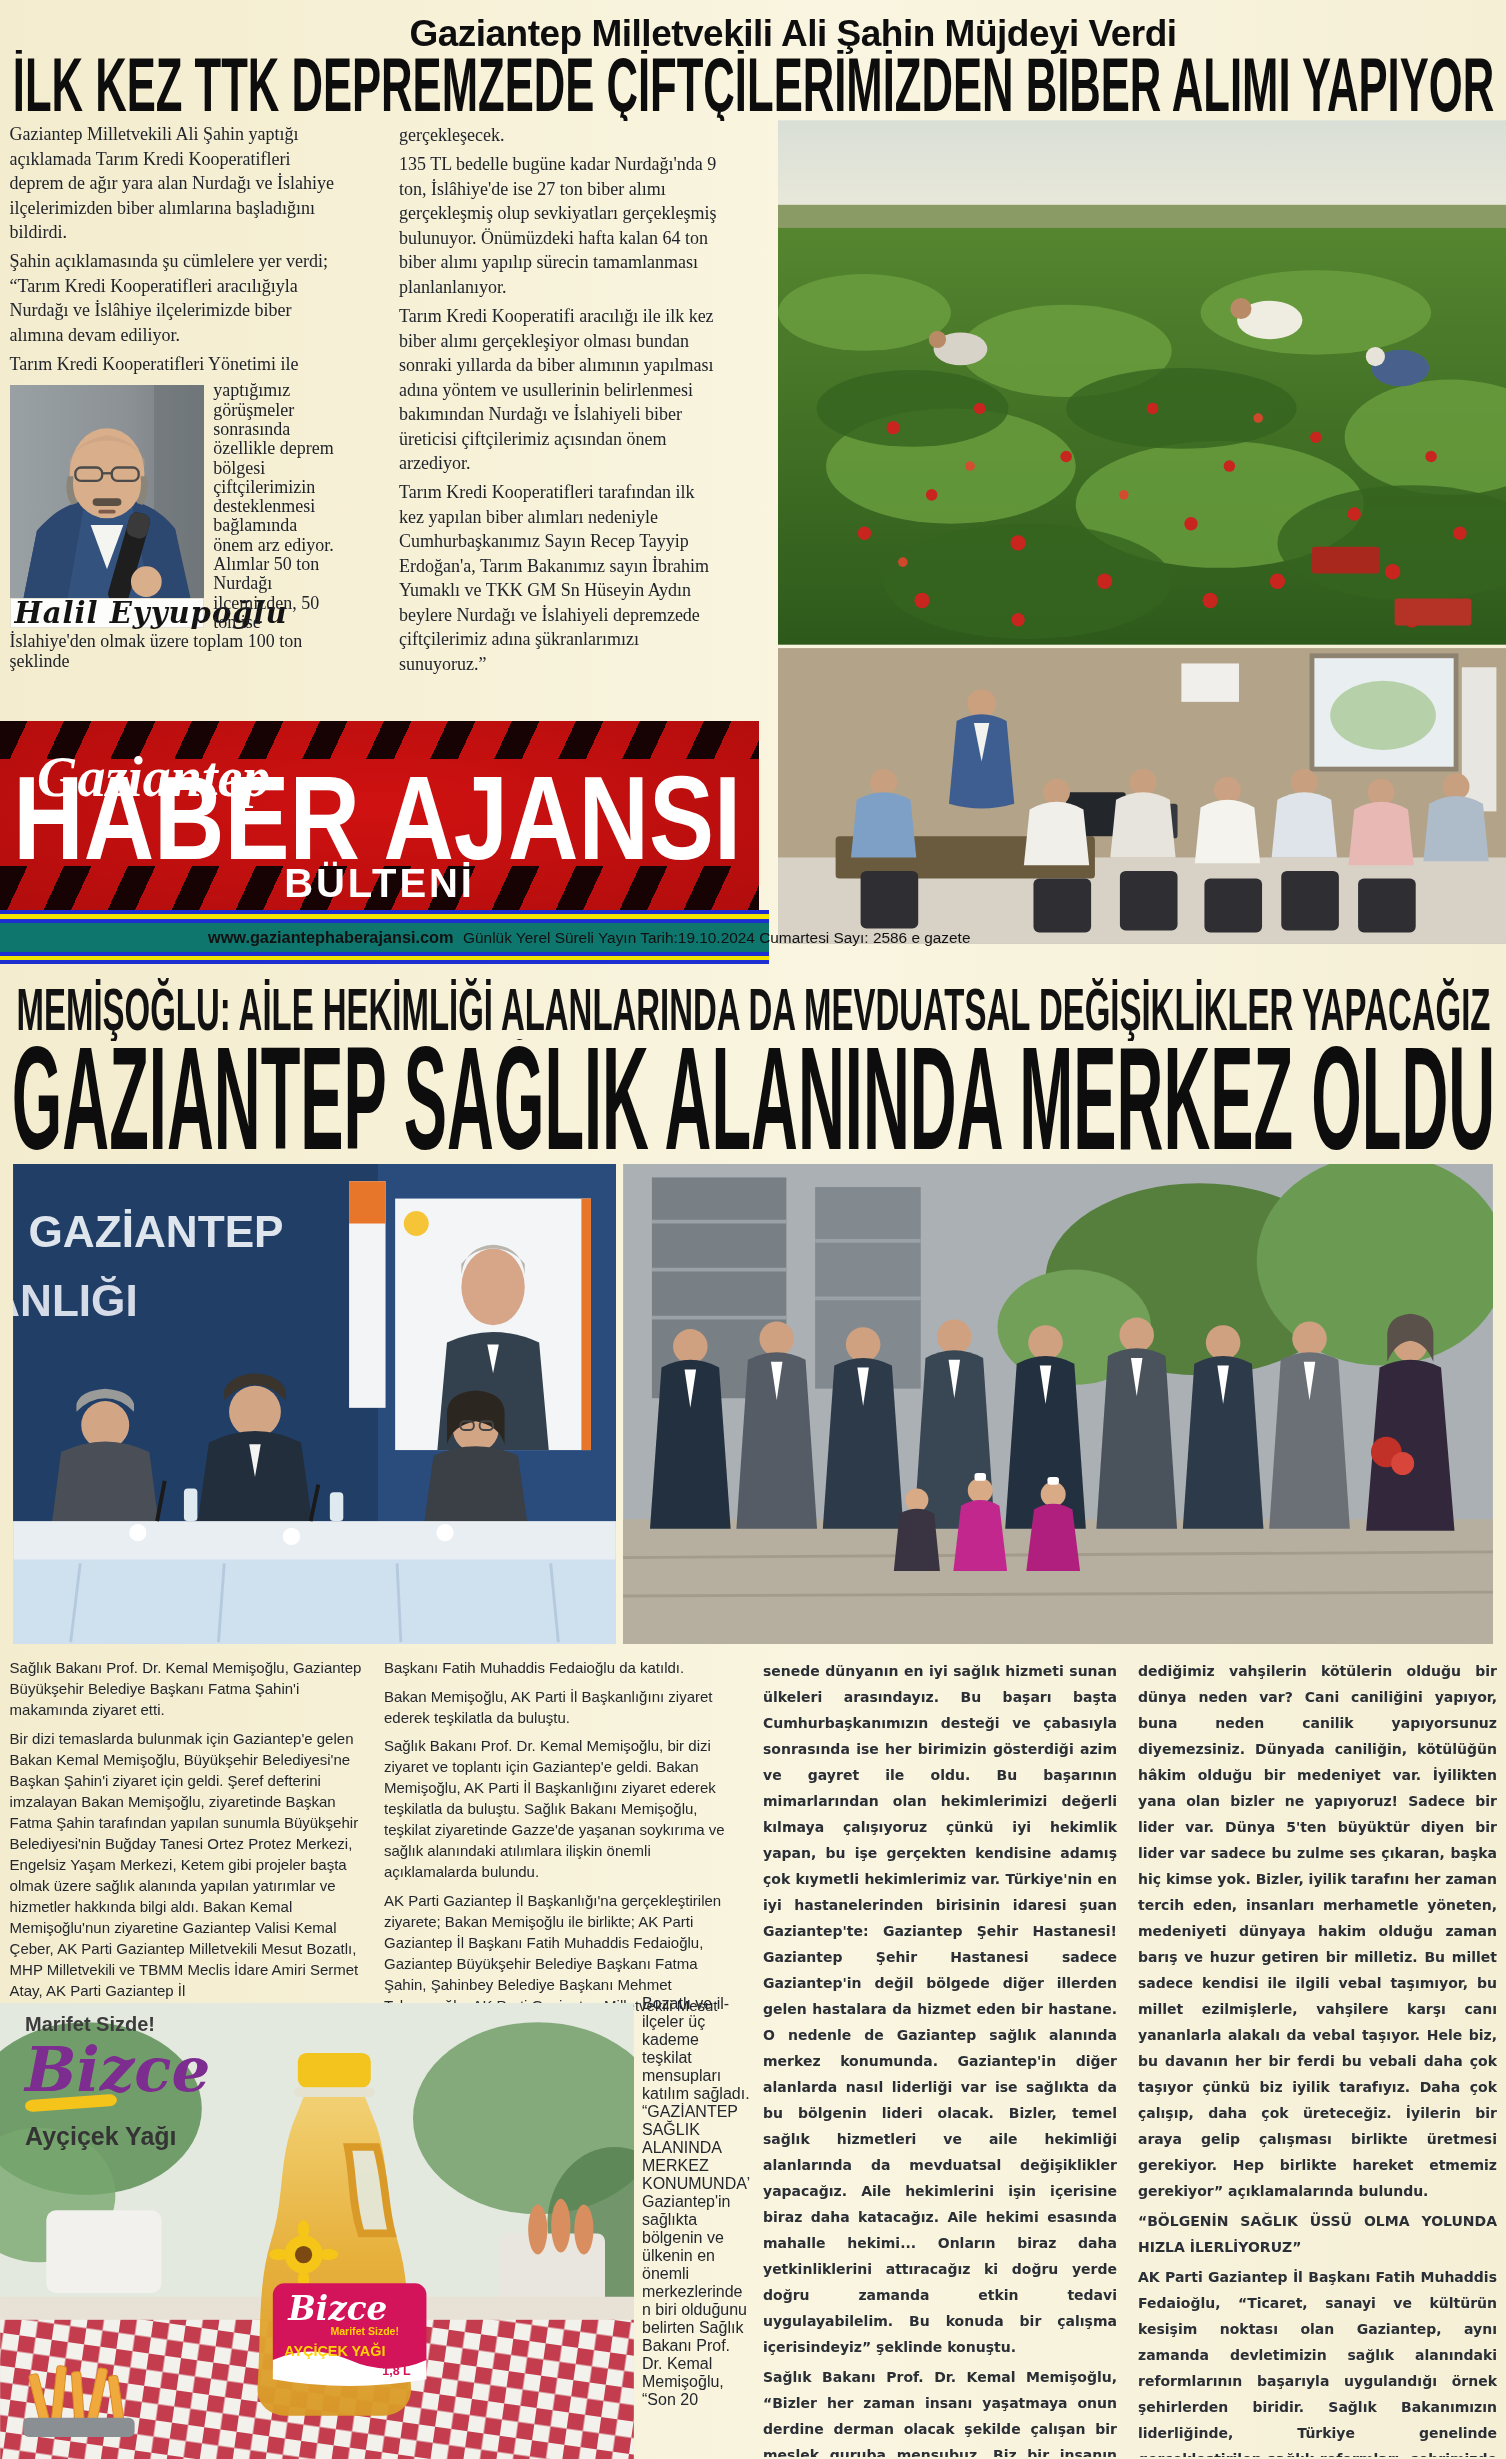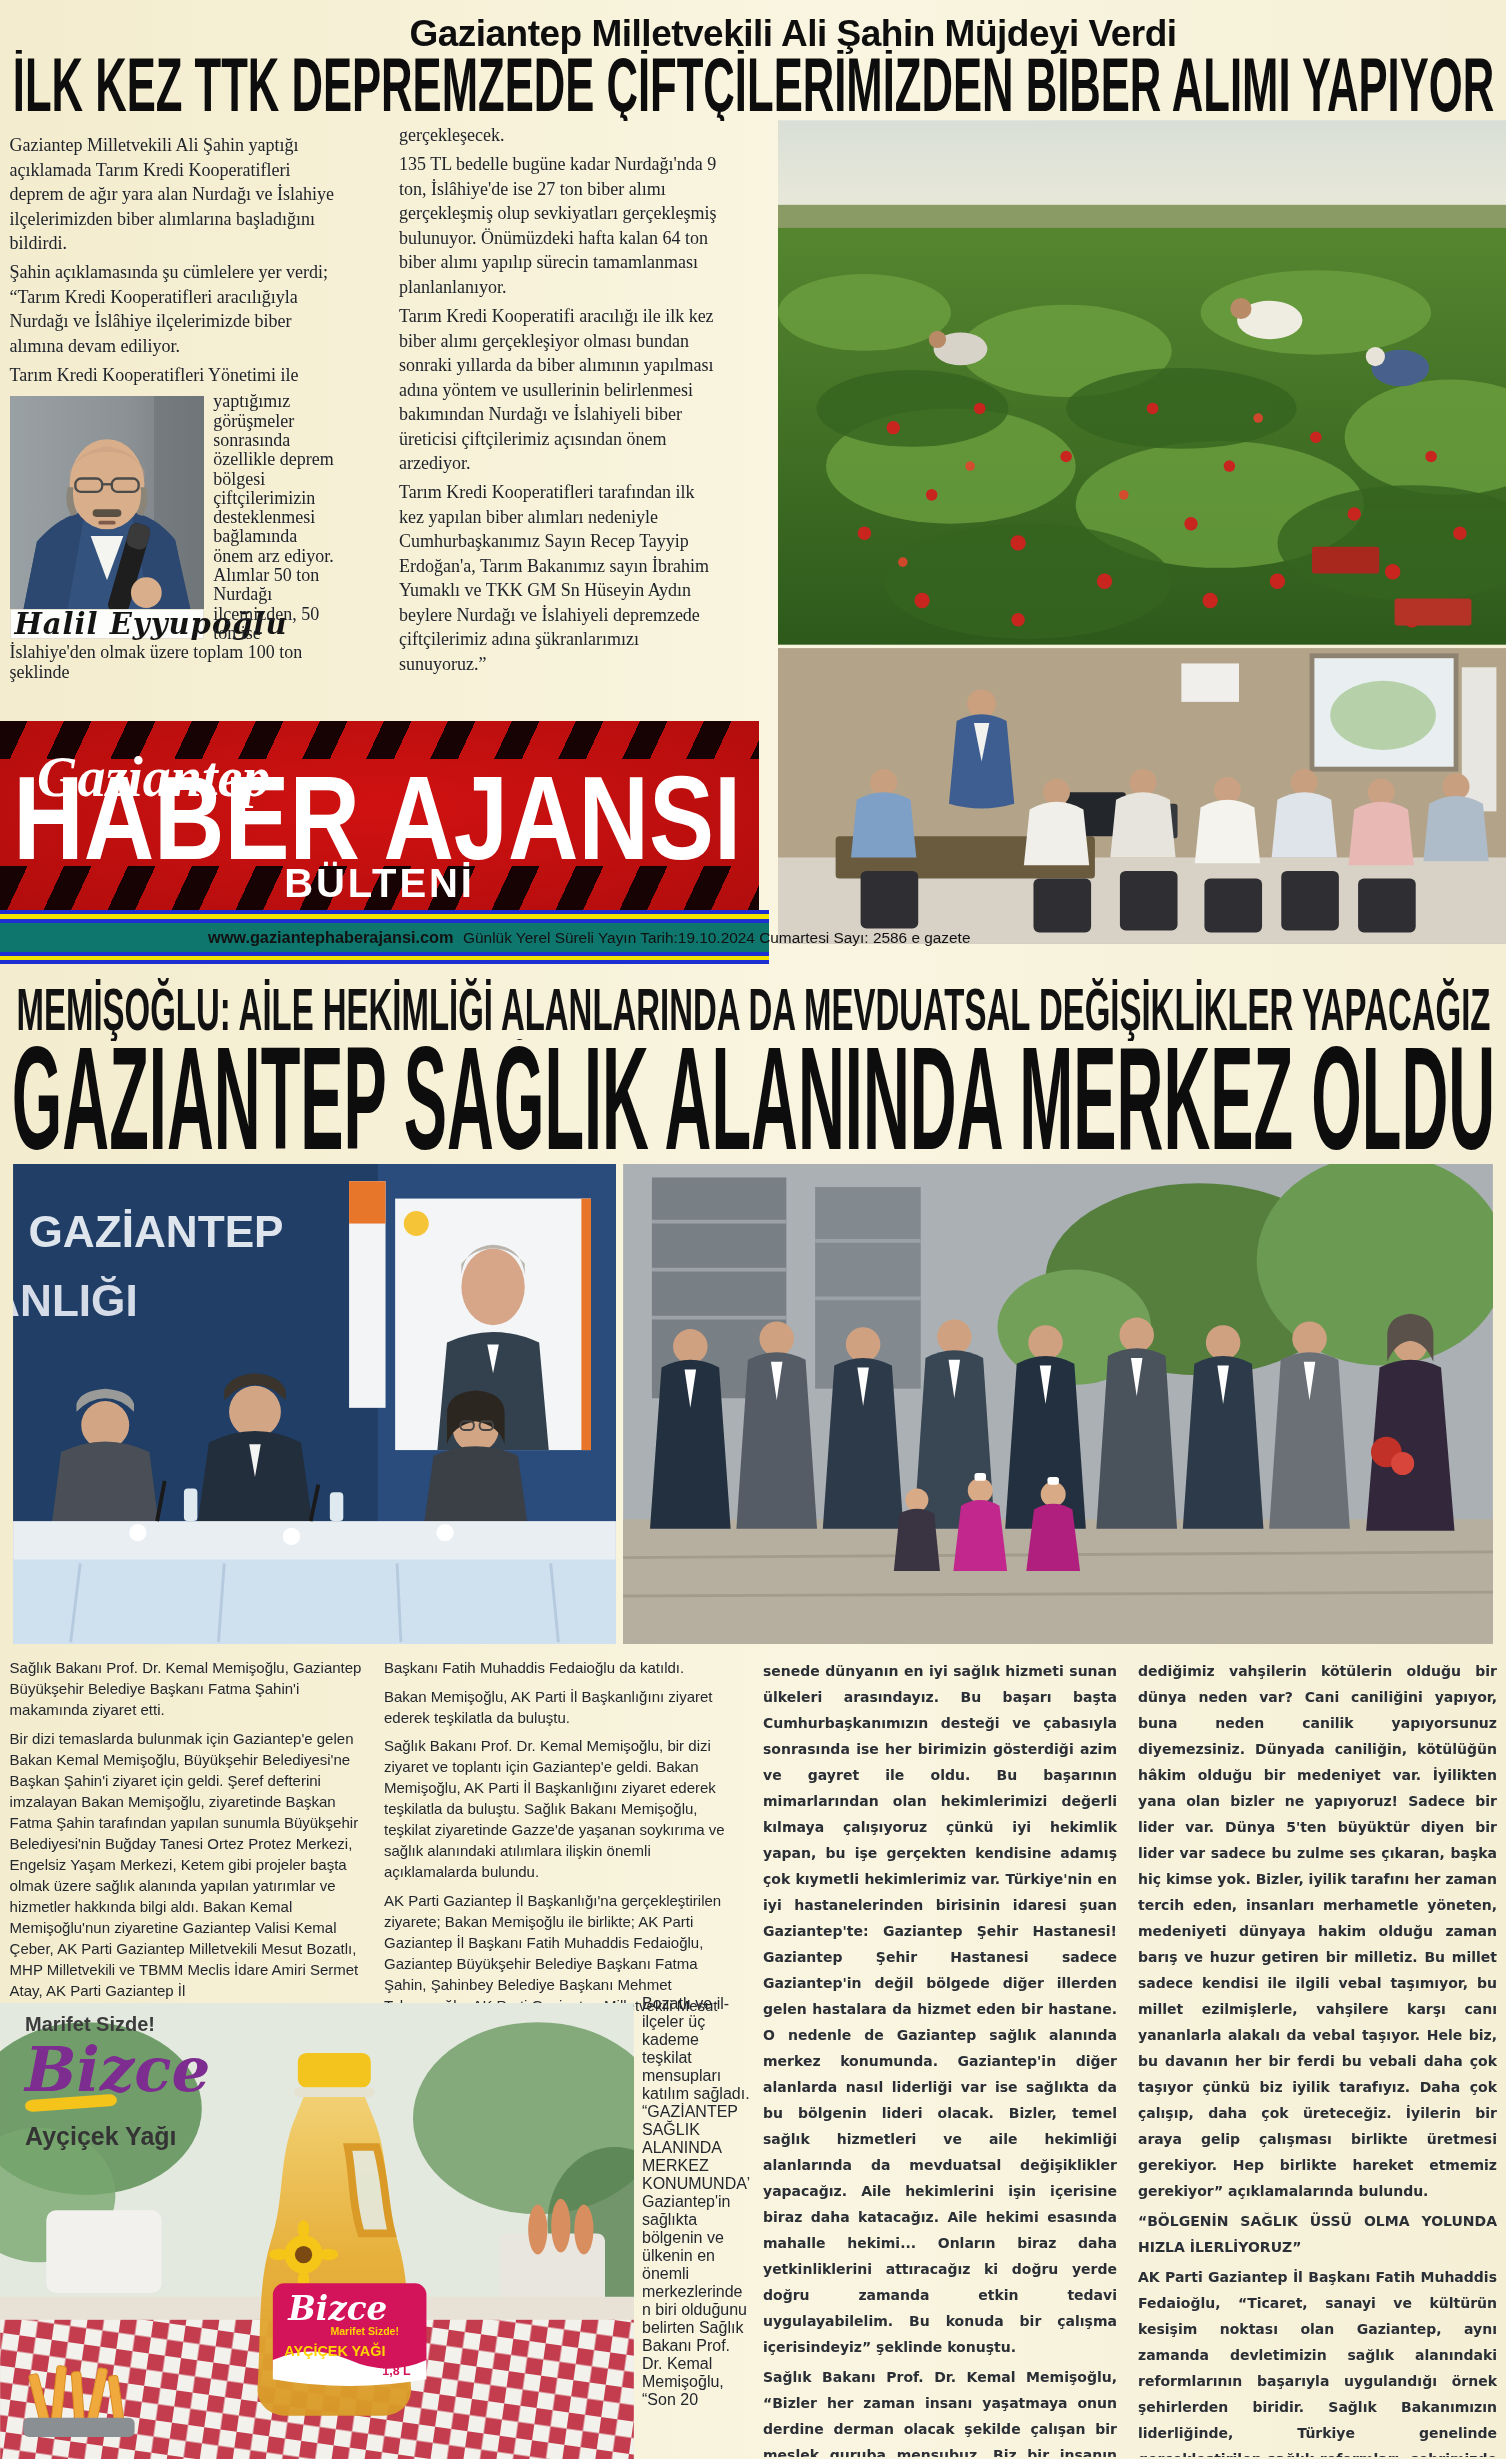--- a/index.html
+++ b/index.html
@@ -4,21 +4,21 @@
 <style>
   html,body{margin:0;padding:0;}
   body{width:1506px;height:2459px;position:relative;background:linear-gradient(90deg,#f3ecce,#faf5e0 55%,#f5efd6);
        font-family:"Liberation Sans",sans-serif;color:#1b1b1b;overflow:hidden;}
   .abs{position:absolute;}
   
   .kicker1{left:0;top:13.4px;width:1506px;text-align:center;font-weight:700;font-size:37px;letter-spacing:-0.5px;color:#0e0e0e;padding-left:40px;}
   .hl-svg{display:block;}
   .serifcol{font-family:"Liberation Serif","DejaVu Serif",serif;font-size:18px;line-height:24.5px;color:#20242b;}
   .serifcol p{margin:0 0 4.8px 0;}
-  .col1{left:9.6px;top:133px;width:325px;}
+  .col1{left:9.6px;top:122px;width:325px;}
   .col2{left:399px;top:123px;width:321px;}
   .inline-photo{float:left;width:194px;margin:3.8px 9.6px 0 0;}
   .sigband{background:#fdfdfb;border:1px solid #e4e0d2;padding:1.9px 3.8px;}
   .signature{font-family:"DejaVu Serif",serif;font-style:italic;font-weight:700;font-size:29px;letter-spacing:1px;color:#141414;white-space:nowrap;}
   .photo-frame{display:block;background:#888;}
   
   .masthead{left:0;top:721px;width:759px;height:189px;background:radial-gradient(120% 140% at 50% 45%,#d01111 0%,#b30d0d 55%,#7e0808 100%);overflow:hidden;}
   .mh-stripes{position:absolute;left:0;width:100%;height:38px;background:repeating-linear-gradient(115deg,#170303 0 25px,rgba(0,0,0,0) 25px 58px);}
   .mh-top{top:0;} .mh-bot{bottom:0;height:44px;}
   .mh-city{position:absolute;left:37px;top:24px;font-family:"Liberation Serif",serif;font-style:italic;font-weight:700;font-size:56px;color:#fff;}

